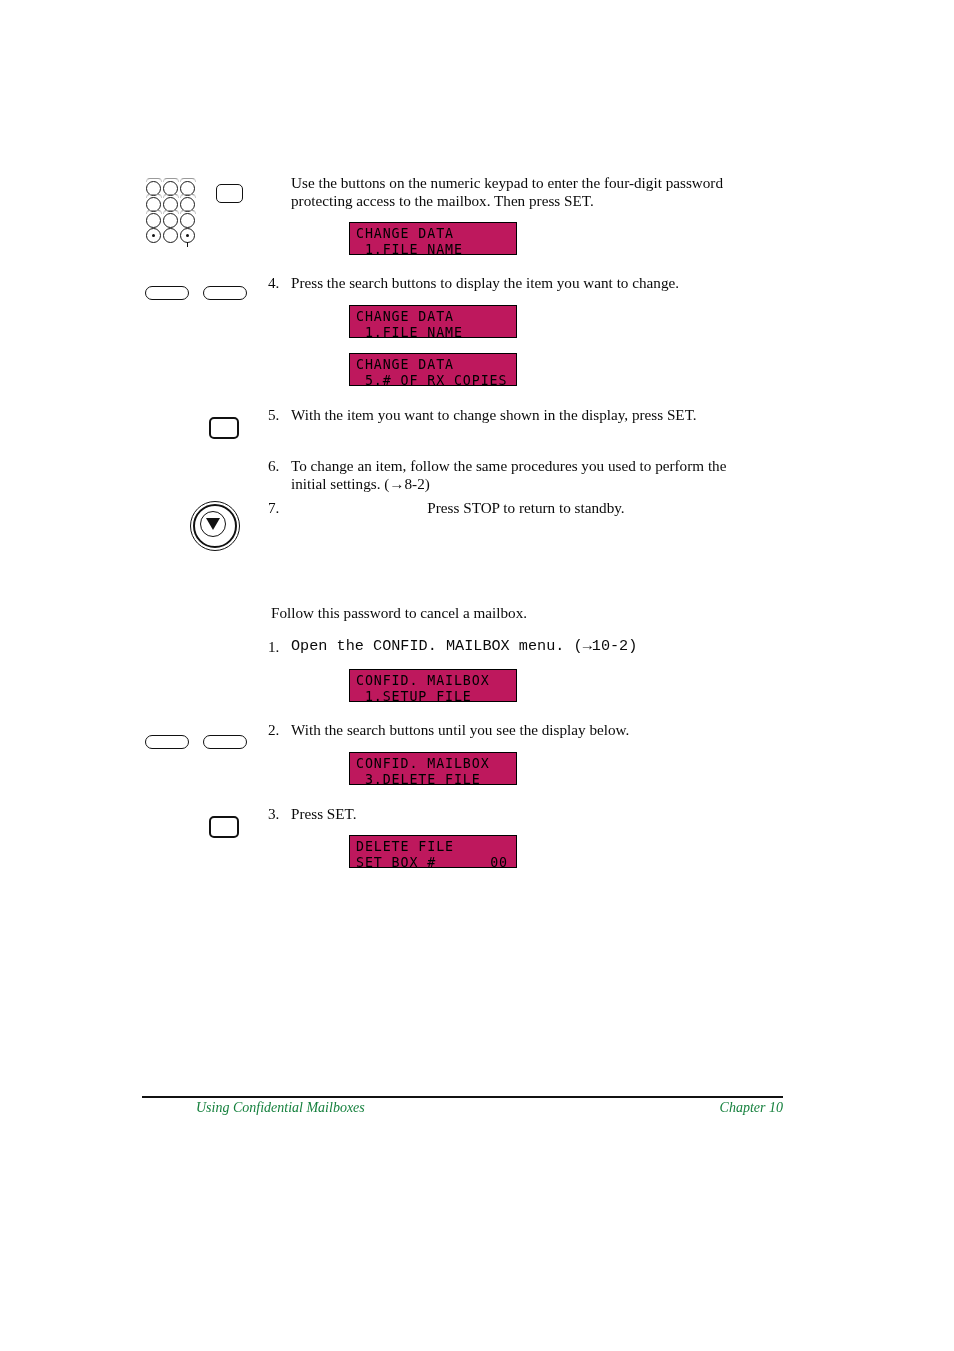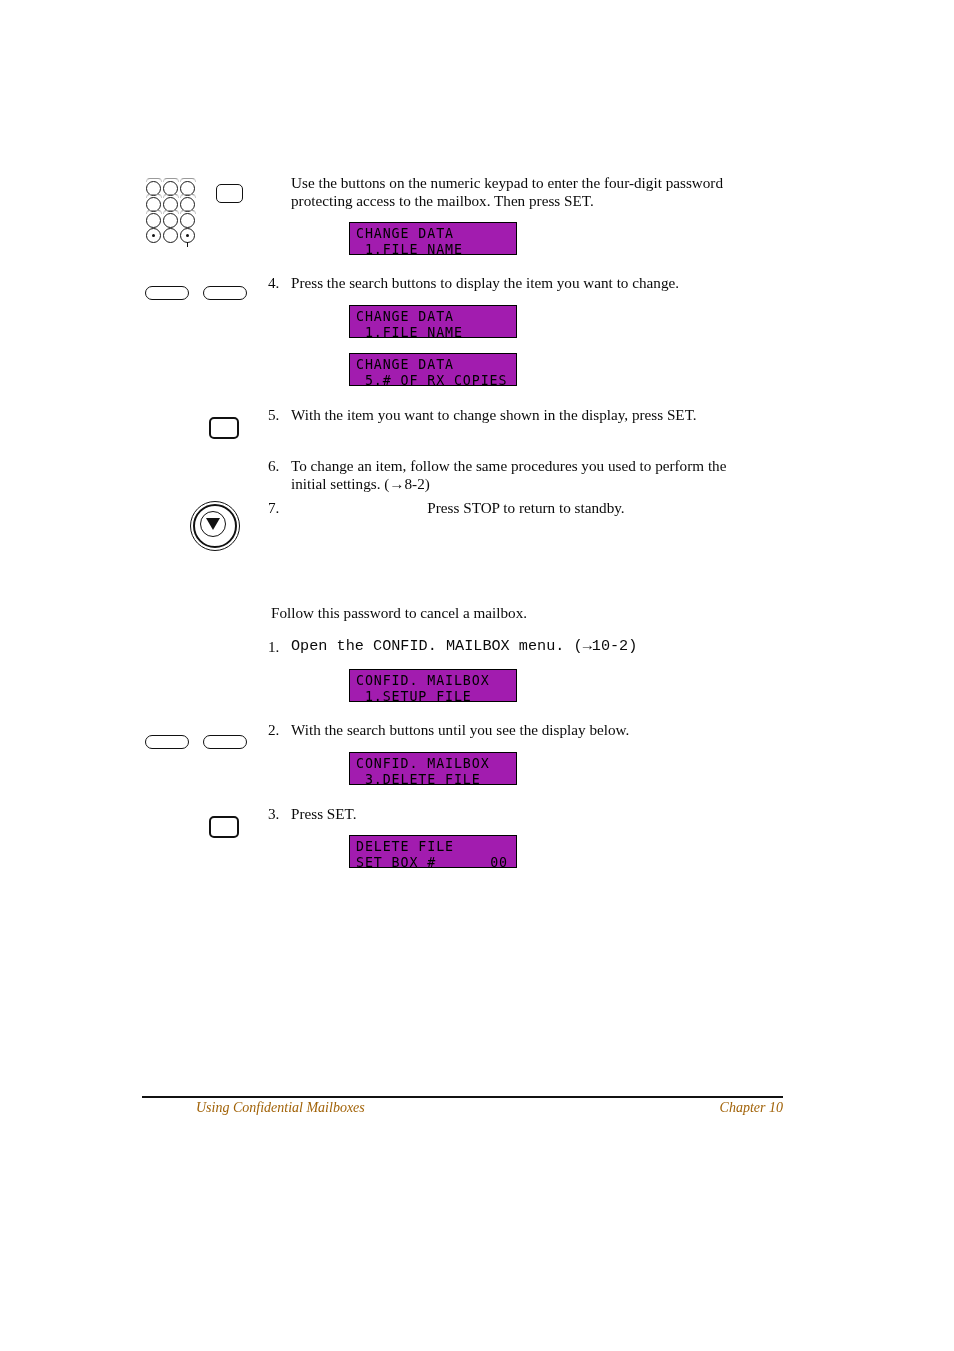--- a/index.html
+++ b/index.html
@@ -40,21 +40,21 @@
     line-height: 17.6px;
     color: #0a0a0a;
     width: 22px;
     text-align: left;
   }
 
   
   .lcd {
     position: absolute;
     border: 1.4px solid #000;
-    background: #a21caf;
+    background: #be185d;
     box-sizing: border-box;
     padding: 3px 0 4px 6px;
   }
   .lcd-line {
     font-family: "DejaVu Sans Mono", monospace;
     font-size: 13.3px;
     line-height: 15.6px;
     letter-spacing: 0.9px;
     color: #000;
     white-space: pre;
@@ -221,21 +221,21 @@
     width: 641px;
     height: 1.6px;
     background: #111;
   }
   .footer-text {
     position: absolute;
     top: 1100px;
     font-family: "Liberation Serif", serif;
     font-style: italic;
     font-size: 14px;
-    color: #a16207;
+    color: #15803d;
   }
   .footer-left { left: 196px; }
   .footer-right { right: 171px; }
 </style>
 </head>
 <body>
 
 <div class="page">
 
   <div class="keypad" style="left:146px; top:176px;">

